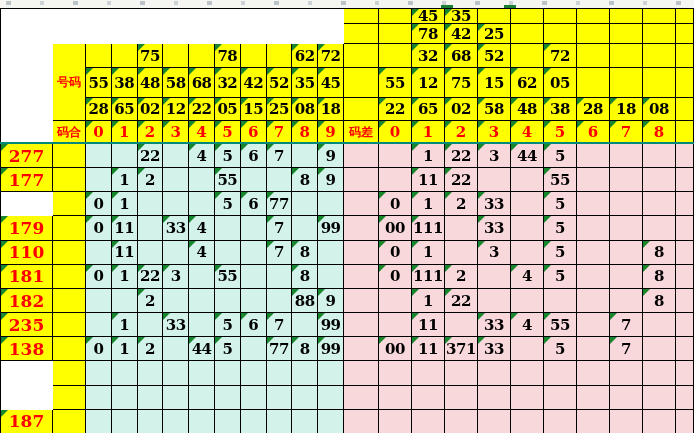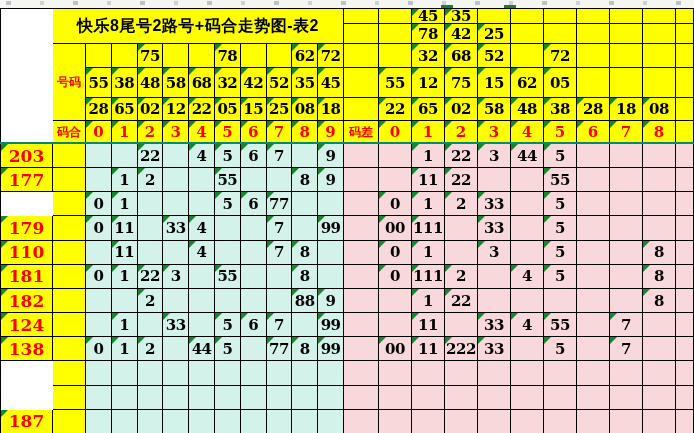--- a/index.html
+++ b/index.html
@@ -33,21 +33,20 @@
 </head>
 <body>
 
 <div class="screen">
   <div class="top-strip">
     <div class="frag"></div>
     <div class="green-mark" style="left:441px;top:5px;"></div>
     <div class="green-mark" style="left:504px;top:5px;"></div>
   </div>
   <div class="grid" id="grid">
-      <div class="cell yellow title" style="grid-area: 1 / 2 / span 2 / span 11;">快乐8尾号2路号+码合走势图-表2</div>
       <div class="cell yellow label-red" style="grid-area: 3 / 2 / span 3;">号码</div>
       <div class="cell yellow num" style="grid-area: 3 / 3;"></div>
       <div class="cell yellow num" style="grid-area: 3 / 4;"></div>
       <div class="cell yellow num tri" style="grid-area: 3 / 5;">75</div>
       <div class="cell yellow num" style="grid-area: 3 / 6;"></div>
       <div class="cell yellow num" style="grid-area: 3 / 7;"></div>
       <div class="cell yellow num tri" style="grid-area: 3 / 8;">78</div>
       <div class="cell yellow num" style="grid-area: 3 / 9;"></div>
       <div class="cell yellow num" style="grid-area: 3 / 10;"></div>
       <div class="cell yellow num tri" style="grid-area: 3 / 11;">62</div>
@@ -142,21 +141,21 @@
       <div class="cell yellow digit tri" style="grid-area: 6 / 19;">5</div>
       <div class="cell yellow digit tri" style="grid-area: 6 / 20;">6</div>
       <div class="cell yellow digit tri" style="grid-area: 6 / 21;">7</div>
       <div class="cell yellow digit tri" style="grid-area: 6 / 22;">8</div>
       <div class="cell yellow" style="grid-area: 1 / 23;"></div>
       <div class="cell yellow" style="grid-area: 2 / 23;"></div>
       <div class="cell yellow" style="grid-area: 3 / 23;"></div>
       <div class="cell yellow" style="grid-area: 4 / 23;"></div>
       <div class="cell yellow" style="grid-area: 5 / 23;"></div>
       <div class="cell yellow" style="grid-area: 6 / 23;"></div>
-      <div class="cell yellow period tri" style="grid-area: 7 / 1;">203</div>
+      <div class="cell yellow period tri" style="grid-area: 7 / 1;">277</div>
       <div class="cell yellow" style="grid-area: 7 / 2;"></div>
       <div class="cell cyan num" style="grid-area: 7 / 3;"></div>
       <div class="cell cyan num" style="grid-area: 7 / 4;"></div>
       <div class="cell cyan num tri" style="grid-area: 7 / 5;">22</div>
       <div class="cell cyan num" style="grid-area: 7 / 6;"></div>
       <div class="cell cyan num tri" style="grid-area: 7 / 7;">4</div>
       <div class="cell cyan num tri" style="grid-area: 7 / 8;">5</div>
       <div class="cell cyan num tri" style="grid-area: 7 / 9;">6</div>
       <div class="cell cyan num tri" style="grid-area: 7 / 10;">7</div>
       <div class="cell cyan num" style="grid-area: 7 / 11;"></div>
@@ -302,21 +301,21 @@
       <div class="cell pink num" style="grid-area: 13 / 14;"></div>
       <div class="cell pink num tri" style="grid-area: 13 / 15;">1</div>
       <div class="cell pink num tri" style="grid-area: 13 / 16;">22</div>
       <div class="cell pink num" style="grid-area: 13 / 17;"></div>
       <div class="cell pink num" style="grid-area: 13 / 18;"></div>
       <div class="cell pink num" style="grid-area: 13 / 19;"></div>
       <div class="cell pink num" style="grid-area: 13 / 20;"></div>
       <div class="cell pink num" style="grid-area: 13 / 21;"></div>
       <div class="cell pink num tri" style="grid-area: 13 / 22;">8</div>
       <div class="cell pink" style="grid-area: 13 / 23;"></div>
-      <div class="cell yellow period tri" style="grid-area: 14 / 1;">124</div>
+      <div class="cell yellow period tri" style="grid-area: 14 / 1;">235</div>
       <div class="cell yellow" style="grid-area: 14 / 2;"></div>
       <div class="cell cyan num" style="grid-area: 14 / 3;"></div>
       <div class="cell cyan num tri" style="grid-area: 14 / 4;">1</div>
       <div class="cell cyan num" style="grid-area: 14 / 5;"></div>
       <div class="cell cyan num tri" style="grid-area: 14 / 6;">33</div>
       <div class="cell cyan num" style="grid-area: 14 / 7;"></div>
       <div class="cell cyan num tri" style="grid-area: 14 / 8;">5</div>
       <div class="cell cyan num tri" style="grid-area: 14 / 9;">6</div>
       <div class="cell cyan num tri" style="grid-area: 14 / 10;">7</div>
       <div class="cell cyan num" style="grid-area: 14 / 11;"></div>
@@ -340,21 +339,21 @@
       <div class="cell cyan num" style="grid-area: 15 / 6;"></div>
       <div class="cell cyan num tri" style="grid-area: 15 / 7;">44</div>
       <div class="cell cyan num tri" style="grid-area: 15 / 8;">5</div>
       <div class="cell cyan num" style="grid-area: 15 / 9;"></div>
       <div class="cell cyan num tri" style="grid-area: 15 / 10;">77</div>
       <div class="cell cyan num tri" style="grid-area: 15 / 11;">8</div>
       <div class="cell cyan num tri" style="grid-area: 15 / 12;">99</div>
       <div class="cell pink" style="grid-area: 15 / 13;"></div>
       <div class="cell pink num tri" style="grid-area: 15 / 14;">00</div>
       <div class="cell pink num tri" style="grid-area: 15 / 15;">11</div>
-      <div class="cell pink num tri" style="grid-area: 15 / 16;">222</div>
+      <div class="cell pink num tri" style="grid-area: 15 / 16;">371</div>
       <div class="cell pink num tri" style="grid-area: 15 / 17;">33</div>
       <div class="cell pink num" style="grid-area: 15 / 18;"></div>
       <div class="cell pink num tri" style="grid-area: 15 / 19;">5</div>
       <div class="cell pink num" style="grid-area: 15 / 20;"></div>
       <div class="cell pink num tri" style="grid-area: 15 / 21;">7</div>
       <div class="cell pink num" style="grid-area: 15 / 22;"></div>
       <div class="cell pink" style="grid-area: 15 / 23;"></div>
       <div class="cell yellow" style="grid-area: 16 / 2;"></div>
       <div class="cell cyan num" style="grid-area: 16 / 3;"></div>
       <div class="cell cyan num" style="grid-area: 16 / 4;"></div>

